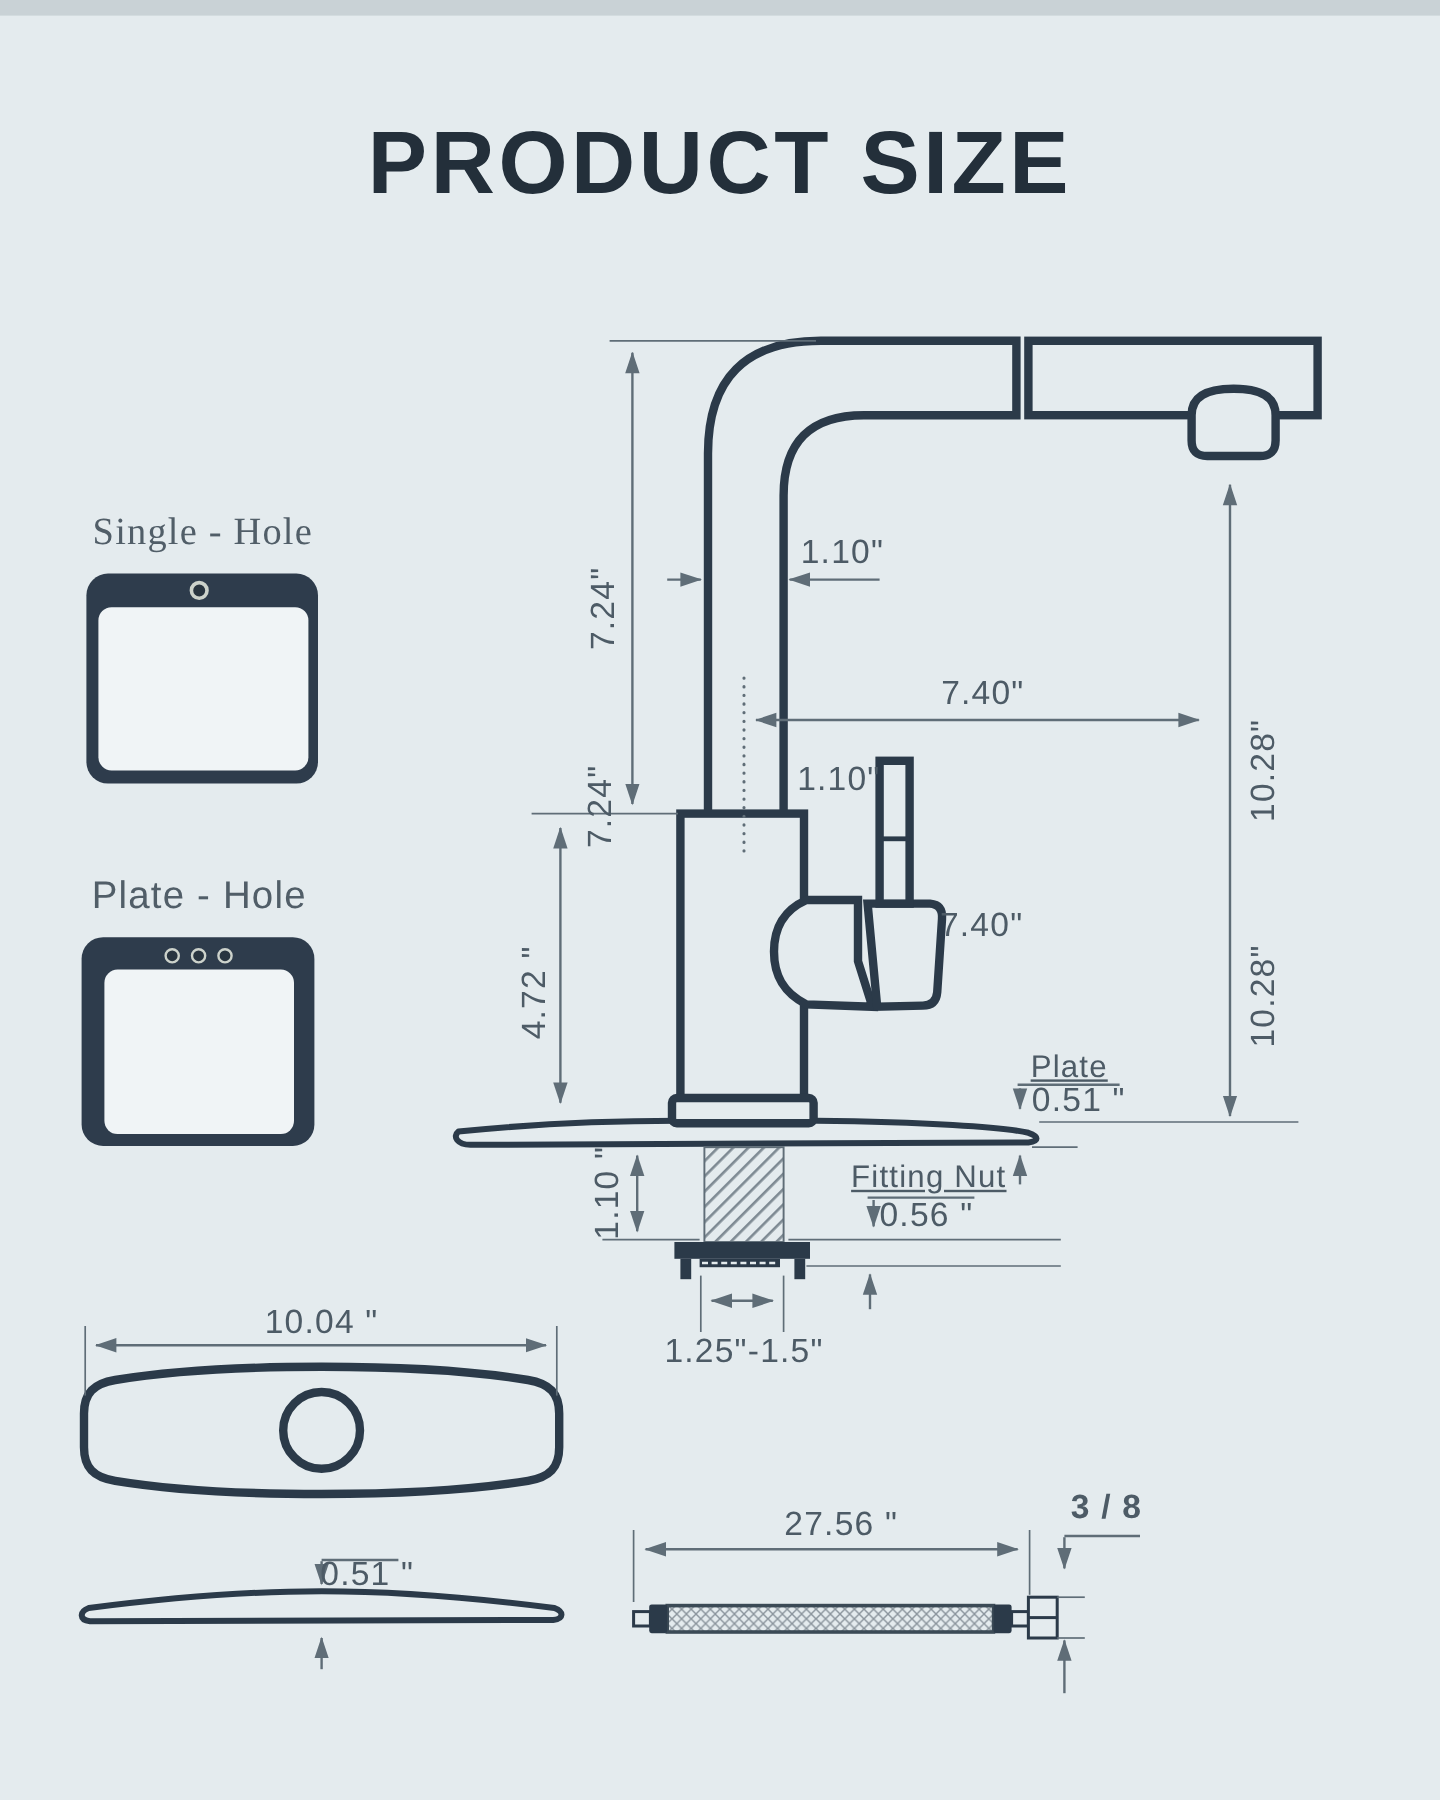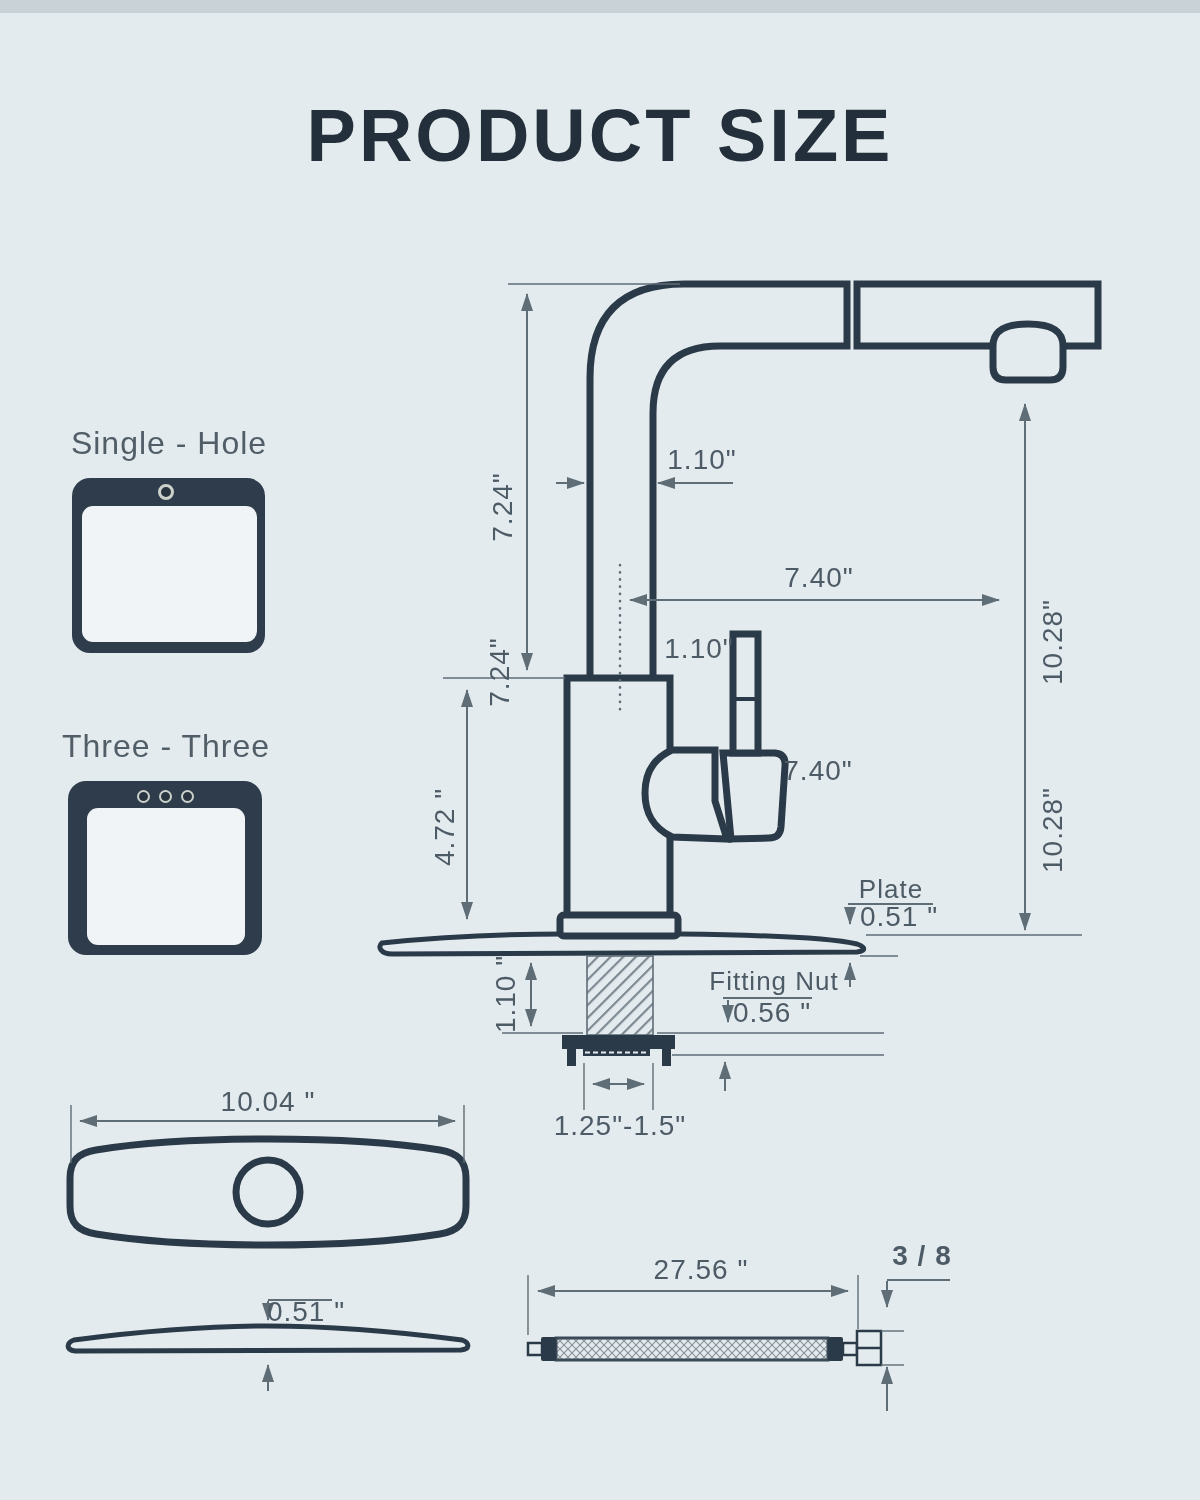--- a/index.html
+++ b/index.html
@@ -40,40 +40,40 @@
     border:3px solid var(--icon-hole-ring);
     background:#28343f;width:10px;height:10px;
   }
   .hole.small{border-width:2.5px;width:9px;height:9px;}
   svg{position:absolute;left:0;top:0;}
   .dim{
     position:absolute;transform:translate(-50%,-50%);
     font-size:28px;letter-spacing:1px;color:var(--dimension-text);white-space:nowrap;
   }
   .dim.rot{transform:translate(-50%,-50%) rotate(-90deg);}
-  .dim.lbl{font-size:26px;}
+  .dim.lbl{font-size:26px;text-decoration:underline;}
   .fz{stroke:var(--line-dark);stroke-width:7;fill:var(--background);}
   .fz4{stroke:var(--line-dark);stroke-width:4;fill:none;}
   .fz5{stroke:var(--line-dark);stroke-width:5;fill:var(--background);}
   .fzthin{stroke:var(--line-dark);stroke-width:2.5;fill:var(--background);}
   .darkfill{fill:var(--line-dark);stroke:none;}
   .dimln{stroke:var(--dimension-line);stroke-width:2;fill:none;}
   .thin{stroke:var(--dimension-line);stroke-width:1.4;fill:none;}
   .dots{stroke:var(--dimension-line);stroke-width:2.6;fill:none;
         stroke-dasharray:0.2 7;stroke-linecap:round;}
 </style>
 </head>
 <body>
 
 <div id="page">
 
   <div id="page-title">PRODUCT SIZE</div>
 
-  <div class="sink-label" style="left:169px;top:430px;">Single - Hole</div>
-  <div class="sink-label" style="left:166px;top:733px;">Three - Three</div>
+  <div class="sink-label" style="left:169px;top:430px;font-family:Liberation Serif, serif;">Single - Hole</div>
+  <div class="sink-label" style="left:166px;top:733px;">Plate - Hole</div>
 
   <div class="sink-icon" style="left:72px;top:465px;width:193px;height:175px;">
     <div class="inner" style="left:10px;right:8px;top:28px;bottom:11px;"></div>
     <div class="hole" style="left:86px;top:6px;"></div>
   </div>
 
   <div class="sink-icon" style="left:68px;top:768px;width:194px;height:174px;">
     <div class="inner" style="left:19px;right:17px;top:27px;bottom:10px;"></div>
     <div class="hole small" style="left:69px;top:9px;"></div>
     <div class="hole small" style="left:91px;top:9px;"></div>

